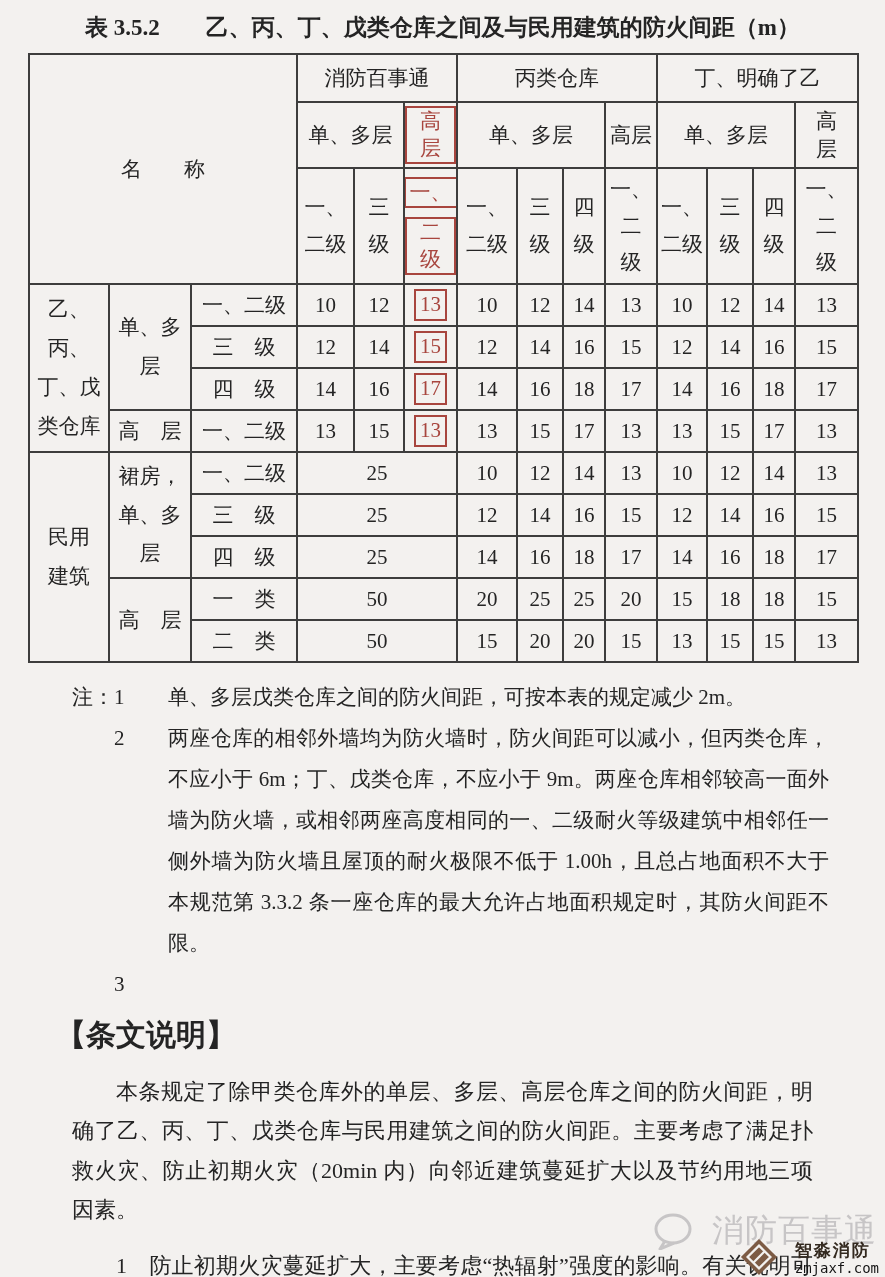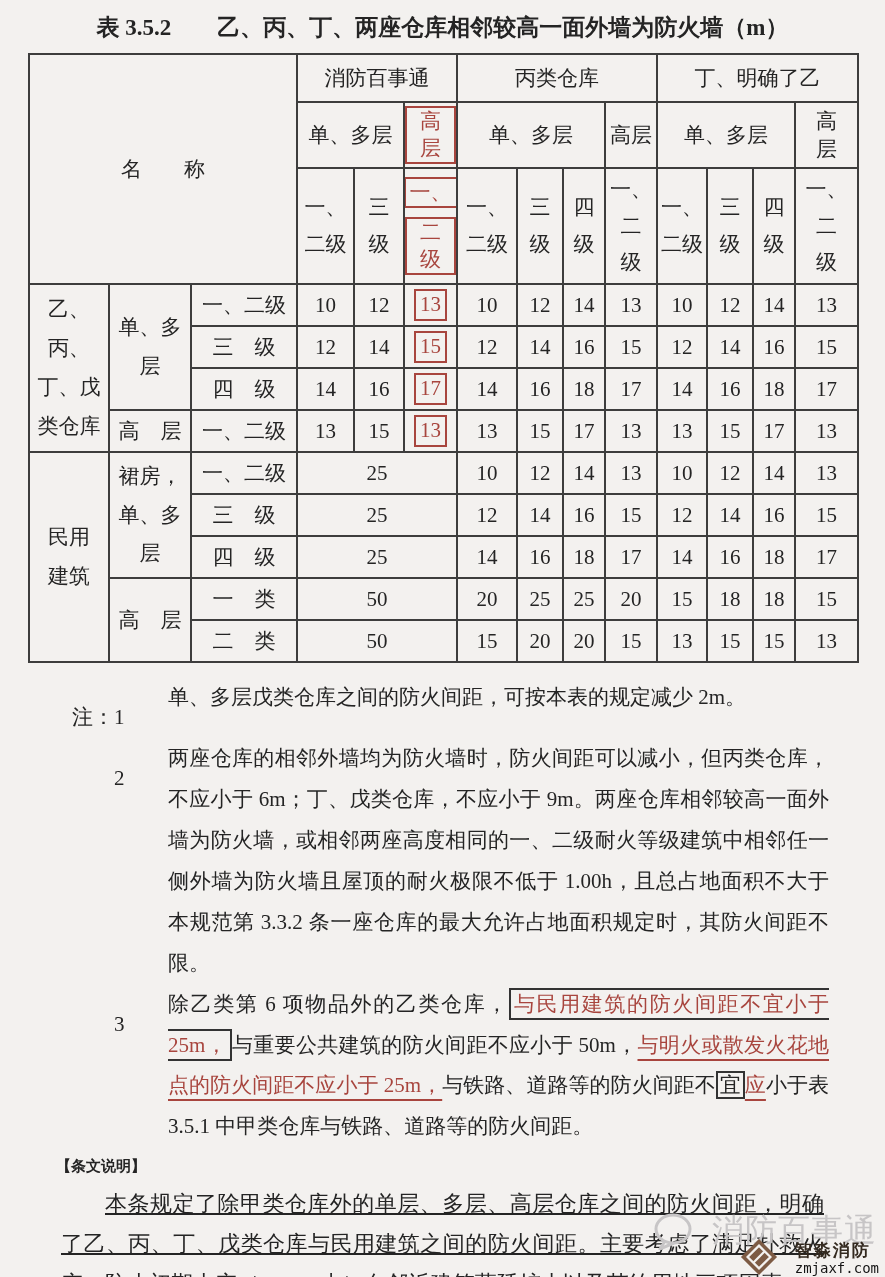--- a/index.html
+++ b/index.html
@@ -28,52 +28,52 @@
   td.rl{line-height:1.85;white-space:pre-line;}
   .num{font-size:22px;}
   .rbox{
     display:inline-block;color:#a8453e;border:2px solid #a8453e;
     padding:0 4px;line-height:1.3;
   }
   .stack{display:flex;flex-direction:column;align-items:center;gap:9px;}
   
   .notes{margin:14px 28px 0 44px;font-size:21px;}
   .note{display:flex;line-height:1.95;}
-  .nmark{flex:0 0 80px;white-space:pre;margin-top:20px;}
+  .nmark{flex:0 0 80px;white-space:pre;}
   .nbody{flex:1;text-align:justify;margin-left:16px;}
   .box-phrase{color:#a8453e;border:2px solid #333;padding:2px 3px;}
   .u-red{
     color:#a8453e;text-decoration:underline;
     text-decoration-thickness:2px;text-underline-offset:7px;
   }
   .box-char{border:2px solid #333;padding:0 2px;}
   .red{color:#a8453e;text-decoration:underline;text-decoration-thickness:2px;text-underline-offset:7px;}
   
   .commentary{margin:10px 28px 0 28px;font-size:22px;}
-  .c-head{font-weight:700;font-size:15px;margin:4px 0 8px 0;}
-  .c-para{text-indent:2em;text-align:justify;line-height:1.8;margin:5px;text-decoration:underline;}
+  .c-head{font-weight:700;font-size:30px;margin:4px 0 8px 0;}
+  .c-para{text-indent:2em;text-align:justify;line-height:1.8;margin:16px;}
   
   .wm{position:absolute;right:2px;bottom:0;z-index:5;width:230px;height:66px;}
   .wm-row1{
     position:absolute;right:6px;bottom:24px;display:flex;align-items:center;gap:18px;
     color:#c7c5c6;font-size:32px;letter-spacing:1px;white-space:nowrap;
   }
   .wm-row2{position:absolute;right:4px;bottom:1px;display:flex;align-items:flex-end;gap:17px;}
   .brand-col{display:flex;flex-direction:column;align-items:flex-start;line-height:1.1;}
   .brand-name{font-size:17px;font-weight:700;color:#33291f;letter-spacing:2px;
     font-family:"Liberation Sans",sans-serif;}
   .brand-site{font-size:14px;font-weight:400;color:#141414;
     font-family:"DejaVu Sans Mono",monospace;}
 </style>
 </head>
 <body>
 
 <div class="page">
 
-  <div class="title">表 3.5.2　　乙、丙、丁、两座仓库相邻较高一面外墙为防火墙（m）</div>
+  <div class="title">表 3.5.2　　乙、丙、丁、戊类仓库之间及与民用建筑的防火间距（m）</div>
 
   <table class="fire">
     <colgroup>
       <col style="width:80px">
         <col style="width:82px">
         <col style="width:106px">
       <col style="width:57px">
         <col style="width:50px">
         <col style="width:53px">
       <col style="width:60px">
@@ -267,21 +267,20 @@
     <div class="note">
       <div class="nmark">注：1</div>
       <div class="nbody">单、多层戊类仓库之间的防火间距，可按本表的规定减少 2m。</div>
     </div>
     <div class="note">
       <div class="nmark">　　2</div>
       <div class="nbody">两座仓库的相邻外墙均为防火墙时，防火间距可以减小，但丙类仓库，不应小于 6m；丁、戊类仓库，不应小于 9m。两座仓库相邻较高一面外墙为防火墙，或相邻两座高度相同的一、二级耐火等级建筑中相邻任一侧外墙为防火墙且屋顶的耐火极限不低于 1.00h，且总占地面积不大于本规范第 3.3.2 条一座仓库的最大允许占地面积规定时，其防火间距不限。</div>
     </div>
     <div class="note">
       <div class="nmark">　　3</div>
-      <div class="nbody"><span>除乙类第 6 项物品外的乙类仓库，</span><span class="box-phrase">与民用建筑的防火间距不宜小于 25m，</span><span>与重要公共建筑的防火间距不应小于 50m，</span><span class="u-red">与明火或散发火花地点的防火间距不应小于 25m，</span><span>与铁路、道路等的防火间距不</span><span class="box-char">宜</span><span class="red">应</span><span>小于表 3.5.1 中甲类仓库与铁路、道路等的防火间距。</span></div>
     </div>
   </div>
 
   <div class="commentary">
     <div class="c-head">【条文说明】</div>
     <p class="c-para">本条规定了除甲类仓库外的单层、多层、高层仓库之间的防火间距，明确了乙、丙、丁、戊类仓库与民用建筑之间的防火间距。主要考虑了满足扑救火灾、防止初期火灾（20min 内）向邻近建筑蔓延扩大以及节约用地三项因素。</p>
     <p class="c-para">1　防止初期火灾蔓延扩大，主要考虑“热辐射”强度的影响。有关说明可参见本规范第 3.4 节的相关条文说明。</p>
 
   </div>
 

